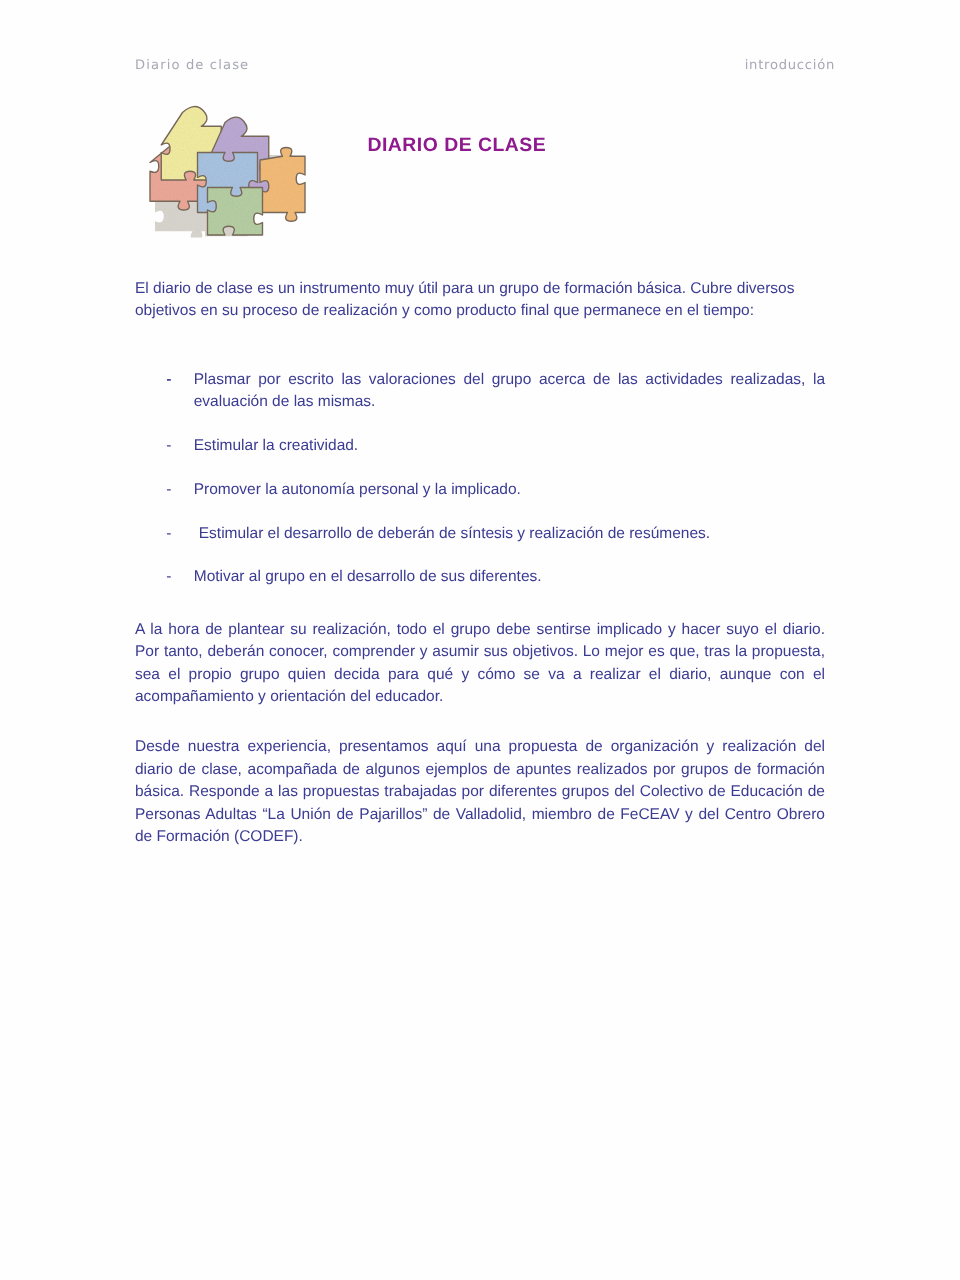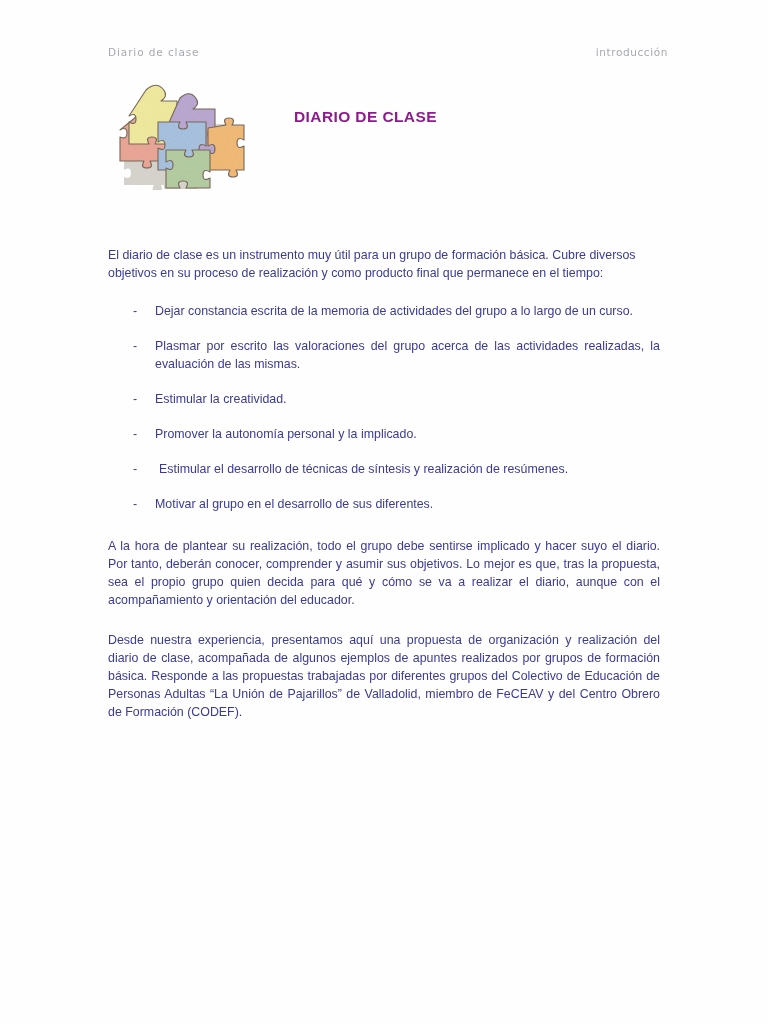--- a/index.html
+++ b/index.html
@@ -71,21 +71,20 @@
 
   
   .content {
     position: absolute;
     left: 108px;
     top: 222px;
     width: 552px;
     color: #3b3b93;
     font-size: 12.4px;
     line-height: 1.45;
-    margin-top: 25px;
   }
 
   p.para {
     margin: 0;
     text-align: justify;
     text-justify: inter-word;
   }
   p.para.plain { text-align: left; }
 
   .gap-lead   { height: 20px; }
@@ -193,37 +192,36 @@
 
   <div class="content">
 
     <p class="para plain">El diario de clase es un instrumento muy útil para un grupo de formación básica. Cubre diversos objetivos en su proceso de realización y como producto final que permanece en el tiempo:</p>
 
     <div class="gap-lead"></div>
 
     <ul class="objectives">
       <li>
         <span class="dash">-</span>
-        <span class="txt">Dejar constancia escrita de la memoria de actividades del grupo a lo largo de un curso.</span>
       </li>
       <li>
         <span class="dash">-</span>
         <span class="txt">Plasmar por escrito las valoraciones del grupo acerca de las actividades realizadas, la evaluación de las mismas.</span>
       </li>
       <li class="short">
         <span class="dash">-</span>
         <span class="txt">Estimular la creatividad.</span>
       </li>
       <li class="short">
         <span class="dash">-</span>
         <span class="txt">Promover la autonomía personal y la implicado.</span>
       </li>
       <li class="short extra-indent">
         <span class="dash">-</span>
-        <span class="txt">Estimular el desarrollo de técnicas de síntesis y realización de resúmenes.</span>
+        <span class="txt">Estimular el desarrollo de deberán de síntesis y realización de resúmenes.</span>
       </li>
       <li class="short">
         <span class="dash">-</span>
         <span class="txt">Motivar al grupo en el desarrollo de sus diferentes.</span>
       </li>
     </ul>
 
     <div class="gap-block"></div>
 
     <p class="para">A la hora de plantear su realización, todo el grupo debe sentirse implicado y hacer suyo el diario. Por tanto, deberán conocer, comprender y asumir sus objetivos. Lo mejor es que, tras la propuesta, sea el propio grupo quien decida para qué y cómo se va a realizar el diario, aunque con el acompañamiento y orientación del educador.</p>

